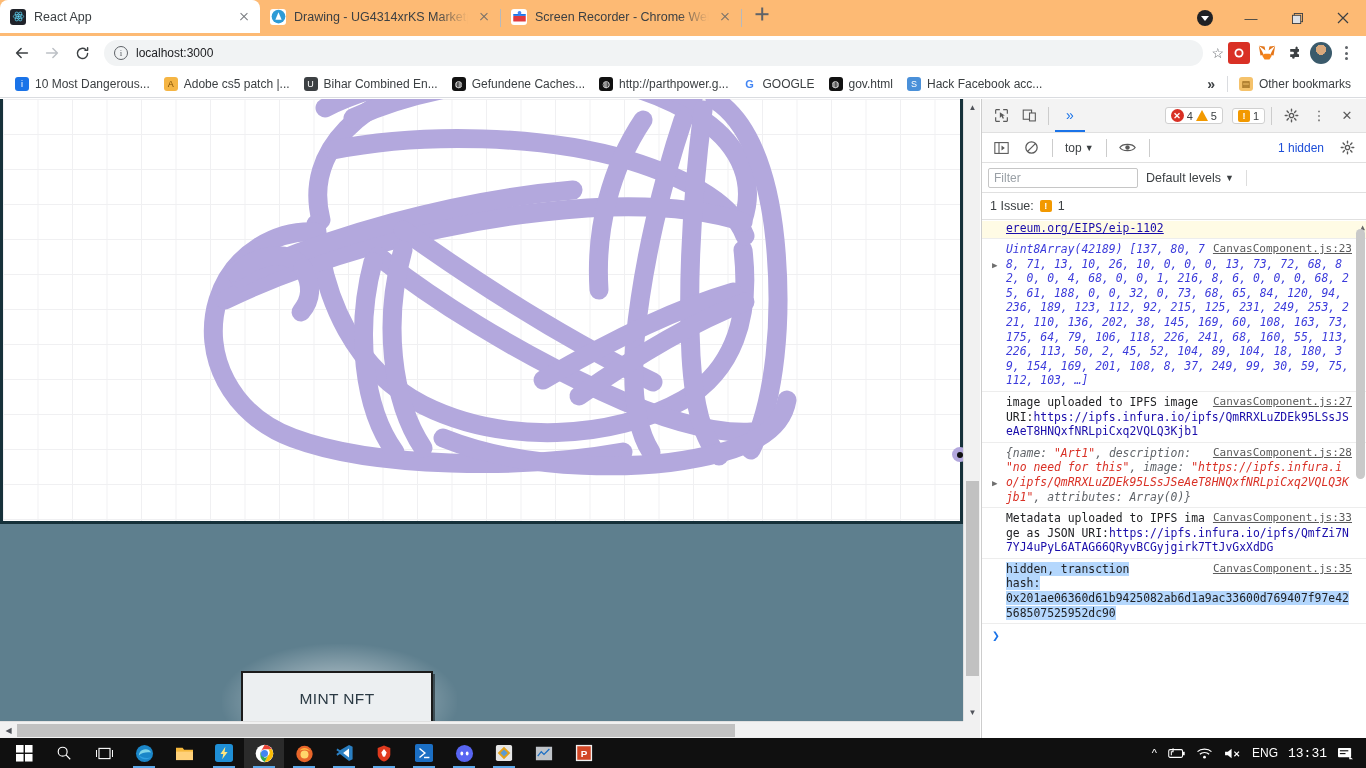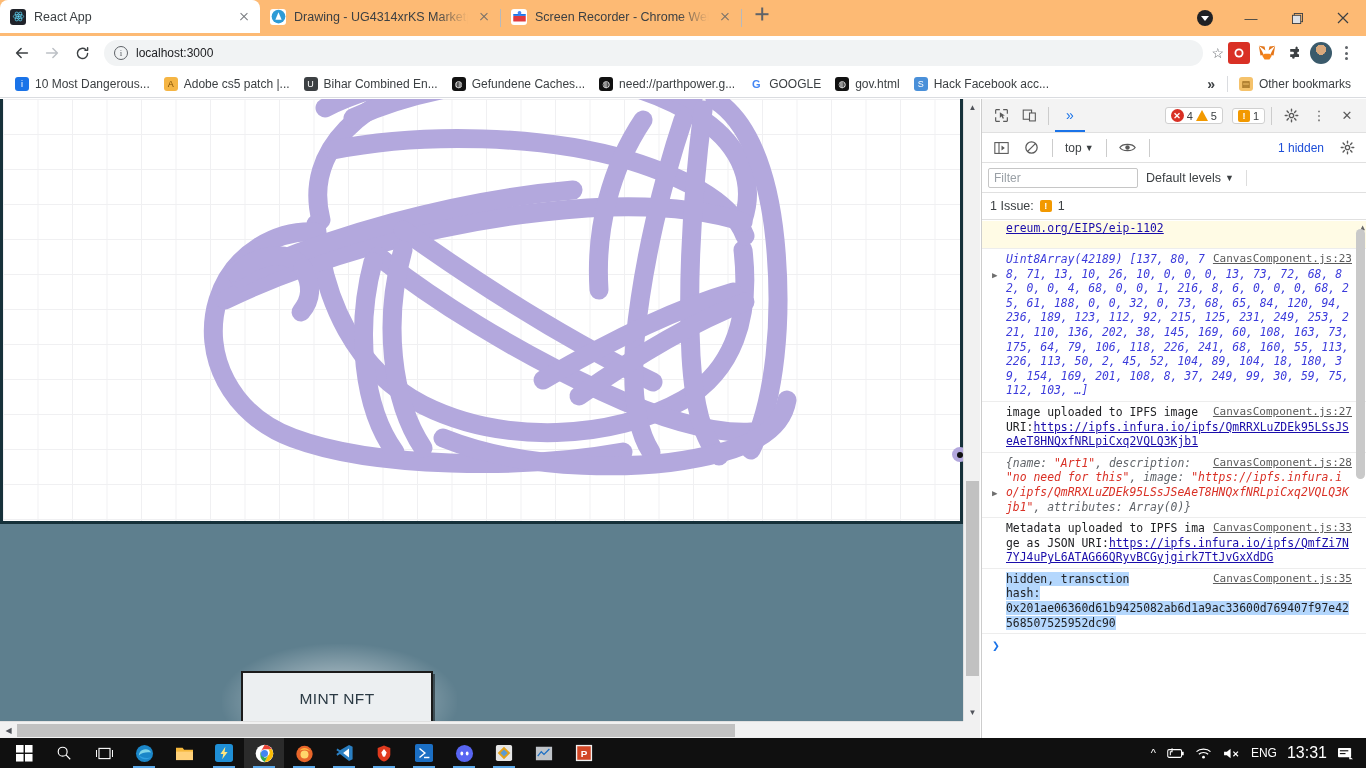--- a/index.html
+++ b/index.html
@@ -208,28 +208,28 @@
     border-bottom:1px solid #e0e0e0; background:#fff;
     font-family:"Liberation Sans",sans-serif; font-size:12.5px; color:#3c4043;
   }
 
   .console-body{
     position:absolute; left:0; top:122px; right:0; bottom:0;
     overflow:hidden; background:#fff; font-size:11.4px; line-height:14.6px;
   }
   .msg{ position:relative; padding:3px 14px 3px 24px; border-bottom:1px solid #ededed;
     word-break:break-all; }
-  .msg.warnfade{ background:#fffbe5; color:#5c3c00; padding-top:0; padding-bottom:0; height:28px;
+  .msg.warnfade{ background:#fffbe5; color:#5c3c00; padding-top:0; padding-bottom:0; height:18px;
     overflow:hidden; }
   .warn-link{ color:#1a0dab; text-decoration:underline; font-style:normal; }
   .srcloc{ float:right; color:#5a5a5a; text-decoration:underline; font-size:11px; margin-left:8px;}
   .u8{ color:#3b3bdb; font-style:italic; }
   .arrow{ position:absolute; left:10px; color:#6e6e6e; font-size:9px; }
   .plain{ color:#202124; }
-  .link{ color:#1a0dab; text-decoration:underline; }
+  .link{ color:#1a0dab; }
   .objred{ color:#d93025; font-style:italic; }
   .objgray{ color:#5f6368; font-style:italic; }
   .sel{ background:#b4d7fd; }
   .prompt{ padding:5px 10px; color:#1a73e8; font-size:13px; }
   .dt-vthumb{ position:absolute; right:1px; top:8px; width:9px;height:250px;
      background:#c9c9c9; border-radius:5px; }
   .dt-vtrack{ position:absolute; right:0; top:0; width:11px; height:100%; }
   .dt-up{ position:absolute; right:1px; top:0; color:#666; font-size:8px; }
 
   
@@ -237,21 +237,21 @@
     position:absolute; left:0; top:738px; width:1366px; height:30px;
     background:#101010; display:flex; align-items:center; padding:0 4px;
   }
   .tb-item{ width:40px;height:30px;display:flex;align-items:center;justify-content:center;
      position:relative; }
   .tb-item.running::after{ content:""; position:absolute; bottom:0; left:9px; width:22px;height:2px;
      background:#5ca8e8; }
   .tb-item.focus{ background:#2b2b2b; }
   .tb-right{ margin-left:auto; display:flex; align-items:center; gap:10px; padding-right:8px;
      color:#fff; font-size:12px; font-family:"Liberation Sans",sans-serif;}
-  .tb-clock{ font-size:16px; line-height:1; }
+  .tb-clock{ font-size:13px; line-height:1;font-family:Liberation Mono, monospace; }
 
   svg{ display:block; }
 </style>
 </head>
 <body>
 
 <div id="app">
 
   <div class="chrome-tabstrip">
 
@@ -381,21 +381,21 @@
     <div class="bm">
       <span class="bm-ico" style="background:#3c4043">U</span>
       <span>Bihar Combined En...</span>
     </div>
     <div class="bm">
       <span class="bm-ico" style="background:#111">◍</span>
       <span>Gefundene Caches...</span>
     </div>
     <div class="bm">
       <span class="bm-ico" style="background:#111">◍</span>
-      <span>need://parthpower.g...</span>
+      <span>http://parthpower.g...</span>
     </div>
     <div class="bm">
       <span class="bm-ico" style="background:#fff;color:#4285f4;font-weight:bold;font-size:11px">G</span>
       <span>GOOGLE</span>
     </div>
     <div class="bm">
       <span class="bm-ico" style="background:#111">◍</span>
       <span>gov.html</span>
     </div>
     <div class="bm">

